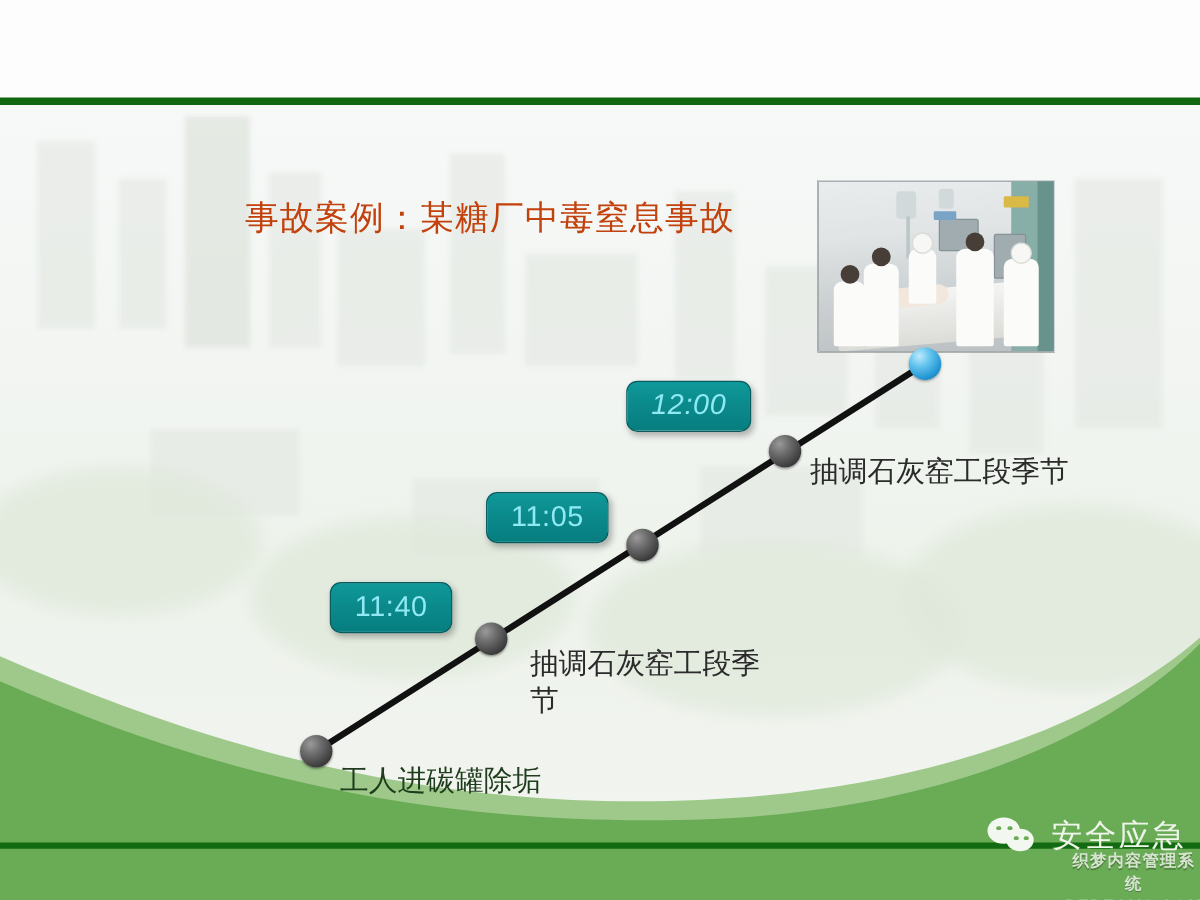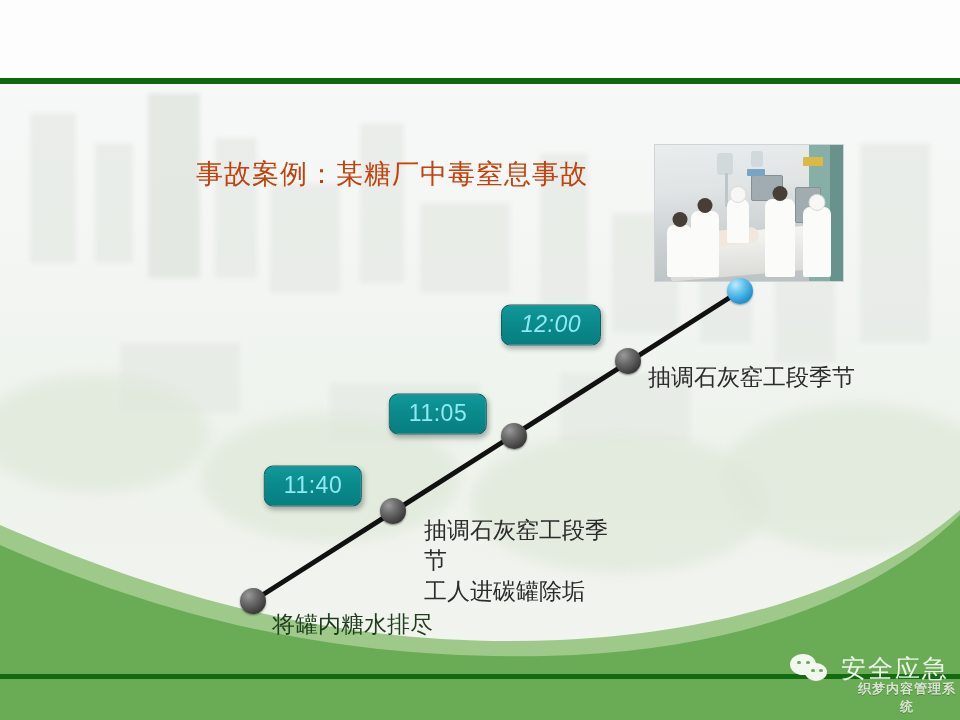--- a/index.html
+++ b/index.html
@@ -221,25 +221,24 @@
   <div class="node gray" style="left:253px;top:601px;"></div>
   <div class="node gray" style="left:393px;top:511px;"></div>
   <div class="node gray" style="left:514px;top:436px;"></div>
   <div class="node gray" style="left:628px;top:361px;"></div>
   <div class="node blue" style="left:740px;top:291px;"></div>
 
   <div class="chip" style="left:313px;top:486px;">11:40</div>
   <div class="chip" style="left:438px;top:414px;">11:05</div>
   <div class="chip" style="left:551px;top:325px;font-style:italic;">12:00</div>
 
-  <div class="cap green" style="left:272px;top:610px;">将罐内糖水排尽</div>
+  <div class="cap green" style="left:272px;top:610px;">工人进碳罐除垢</div>
 
   <div class="cap two" style="left:424px;top:516px;width:200px;">
     <div>抽调石灰窑工段季节</div>
-    <div>工人进碳罐除垢</div>
   </div>
 
   <div class="cap" style="left:648px;top:363px;">抽调石灰窑工段季节</div>
 
   <div class="footer-logo">
     <span class="wx">
       <span class="b1"></span>
       <span class="b2"></span>
       <span class="d" style="left:7px;top:7px;"></span>
       <span class="d" style="left:16px;top:7px;"></span>

